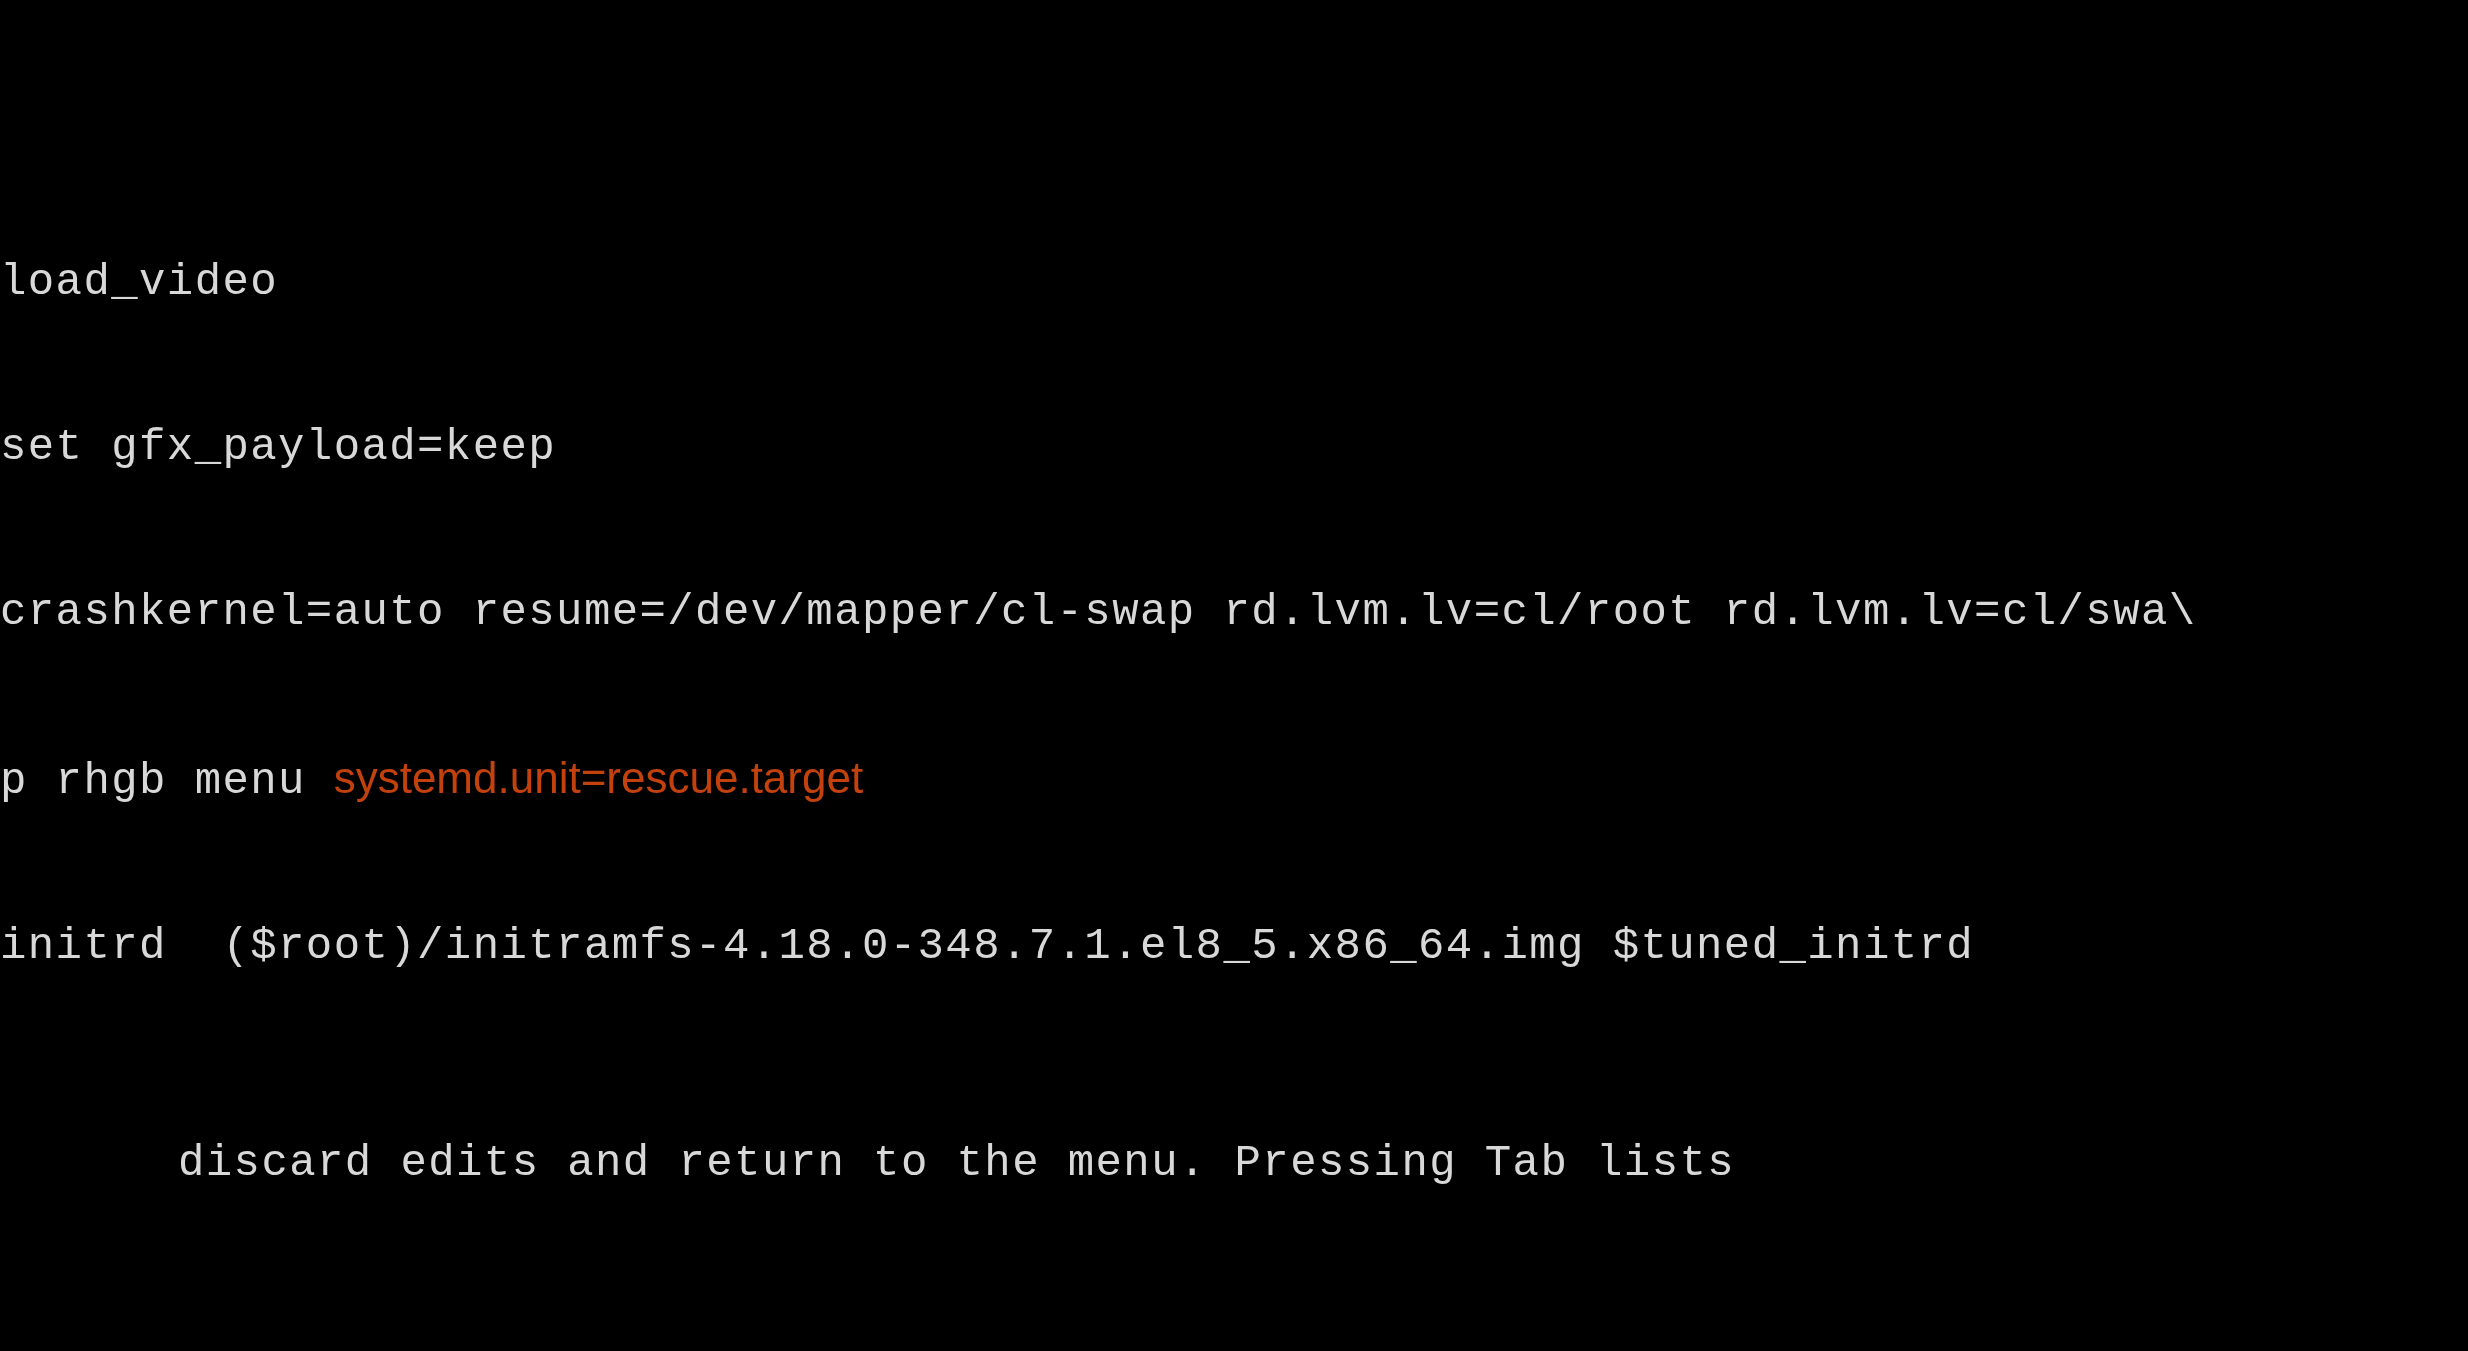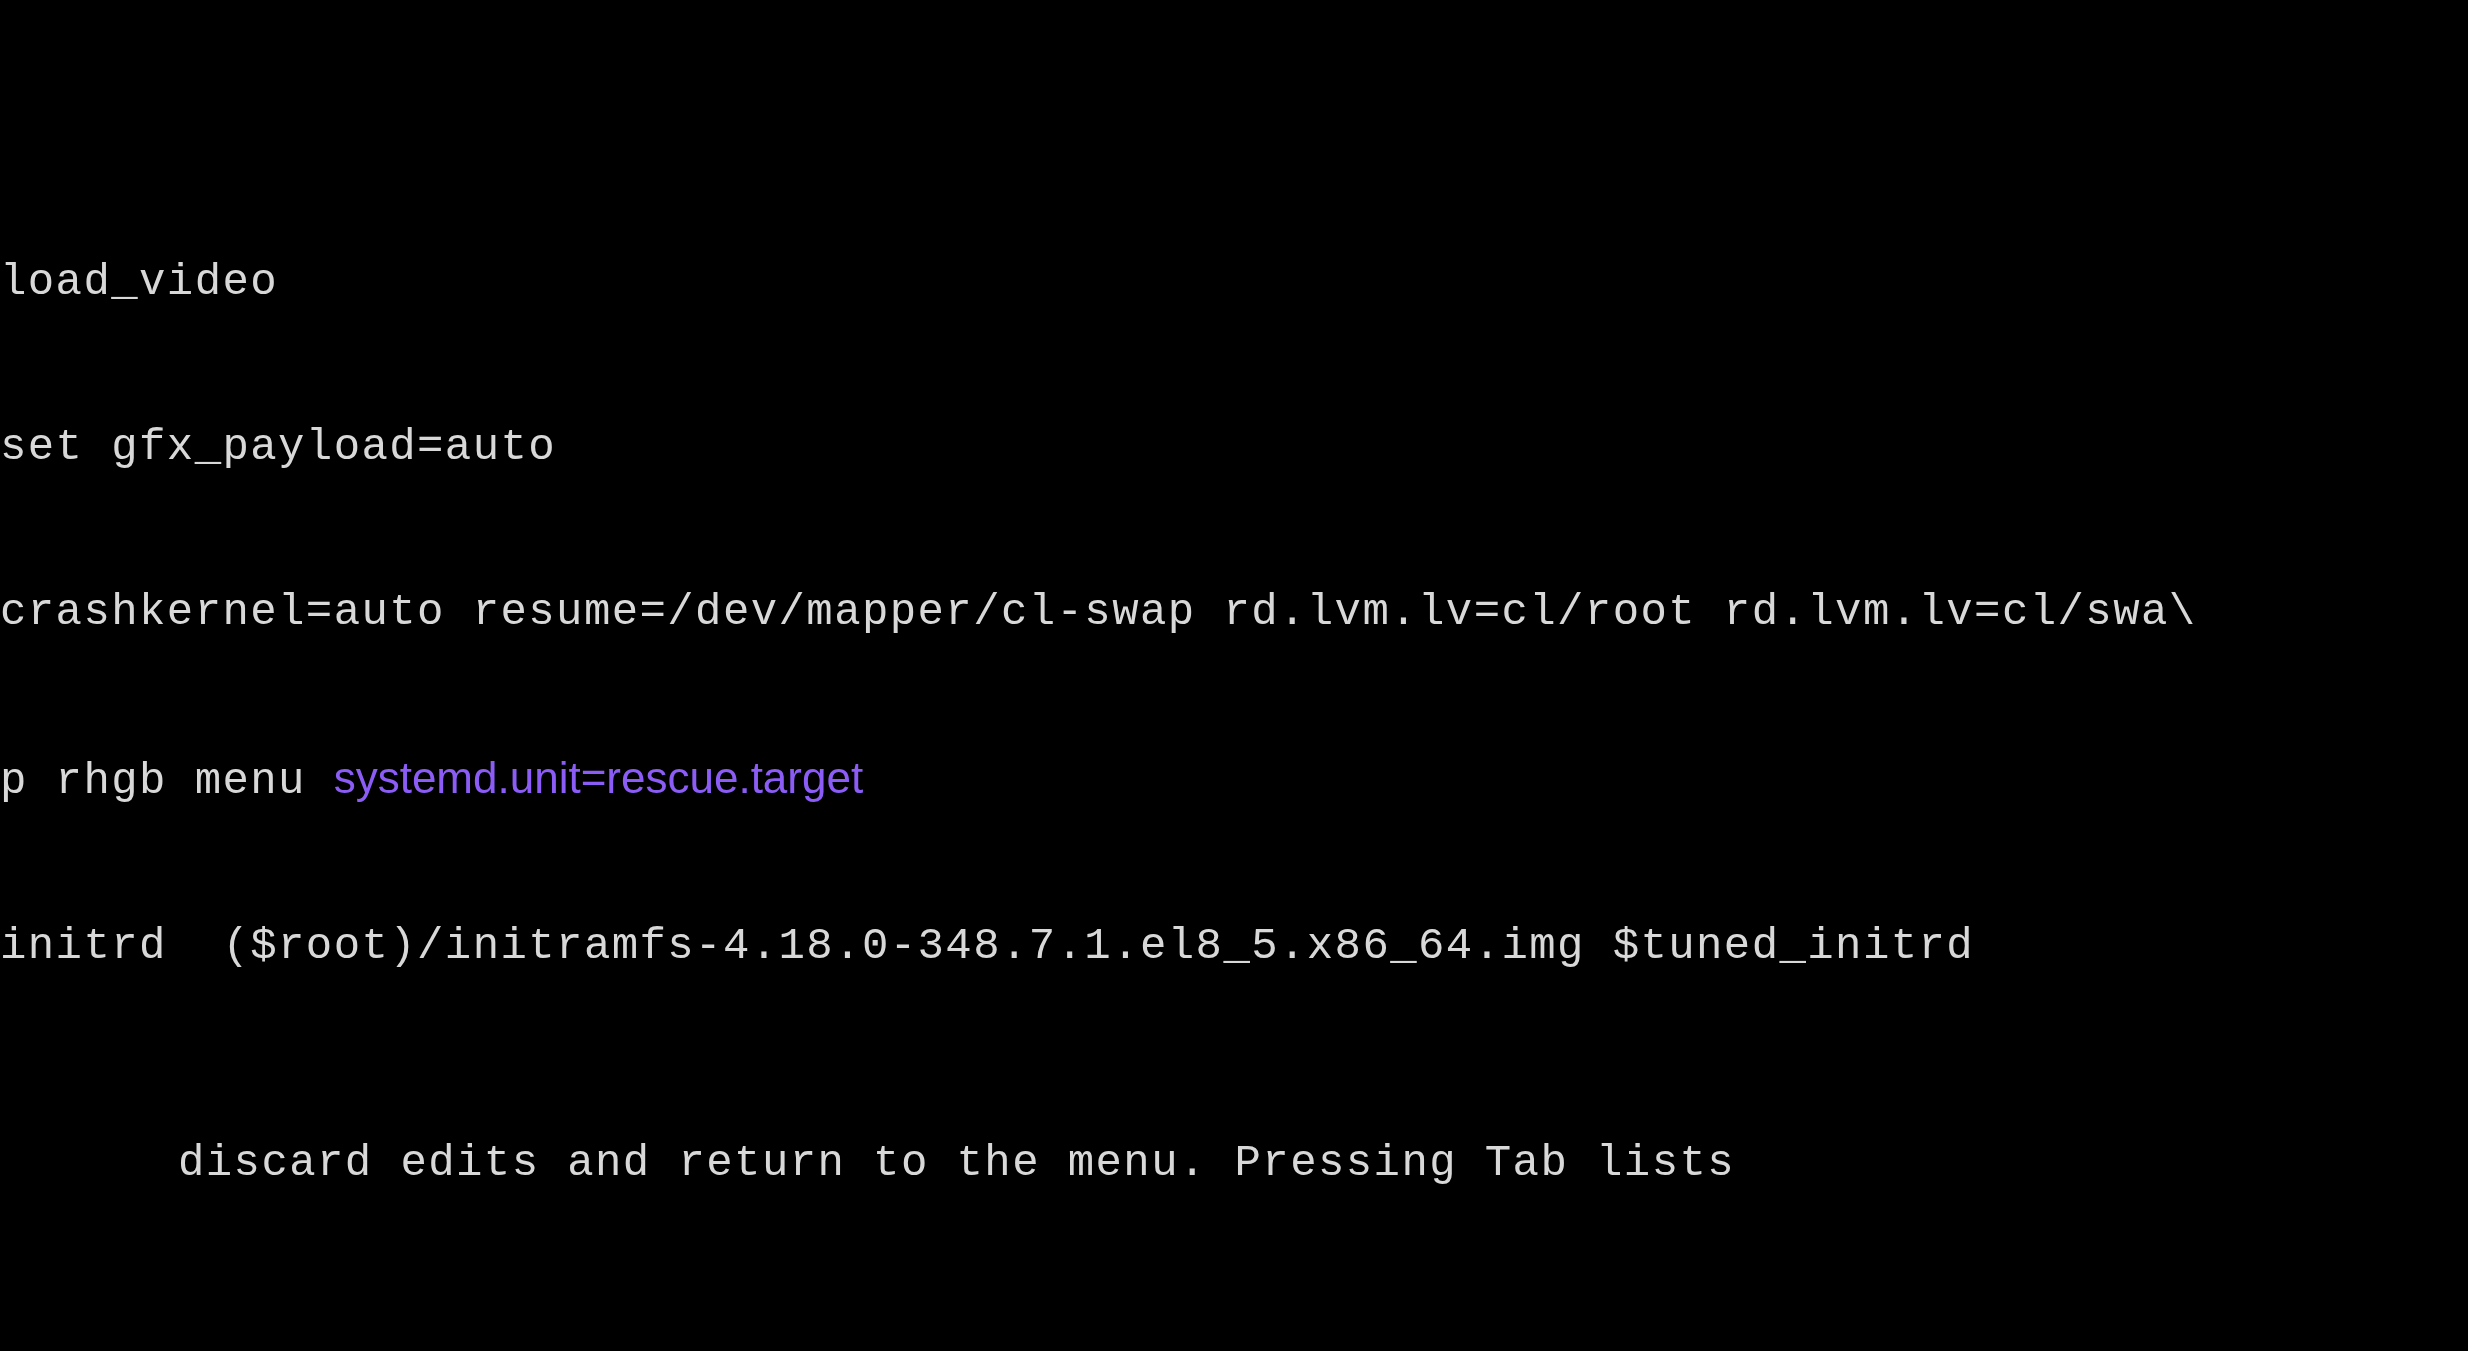--- a/index.html
+++ b/index.html
@@ -28,41 +28,41 @@
     left: 0;
     white-space: pre;
   }
   .edit-line {
     display: block;
   }
   .line-segment {
     white-space: pre;
   }
   .highlight {
-    color: #8b5cf6;
+    color: #c2410c;
     font-family: Arial, Helvetica, sans-serif;
     font-size: 44px;
     letter-spacing: 0;
     font-weight: 400;
   }
   .help-block {
     position: absolute;
     top: 1026px;
     left: 178px;
     white-space: pre;
   }
 </style>
 </head>
 <body>
 
 <div class="screen">
 
   <div class="edit-block">
     <span class="edit-line line-segment">load_video</span>
-    <span class="edit-line line-segment">set gfx_payload=auto</span>
+    <span class="edit-line line-segment">set gfx_payload=keep</span>
     <span class="edit-line line-segment">crashkernel=auto resume=/dev/mapper/cl-swap rd.lvm.lv=cl/root rd.lvm.lv=cl/swa\</span>
     <span class="edit-line"><span class="line-segment">p rhgb menu </span><span class="highlight">systemd.unit=rescue.target</span></span>
     <span class="edit-line line-segment">initrd  ($root)/initramfs-4.18.0-348.7.1.el8_5.x86_64.img $tuned_initrd</span>
   </div>
 
   <div class="help-block">
     <span class="edit-line line-segment">discard edits and return to the menu. Pressing Tab lists</span>
     
   </div>
 

